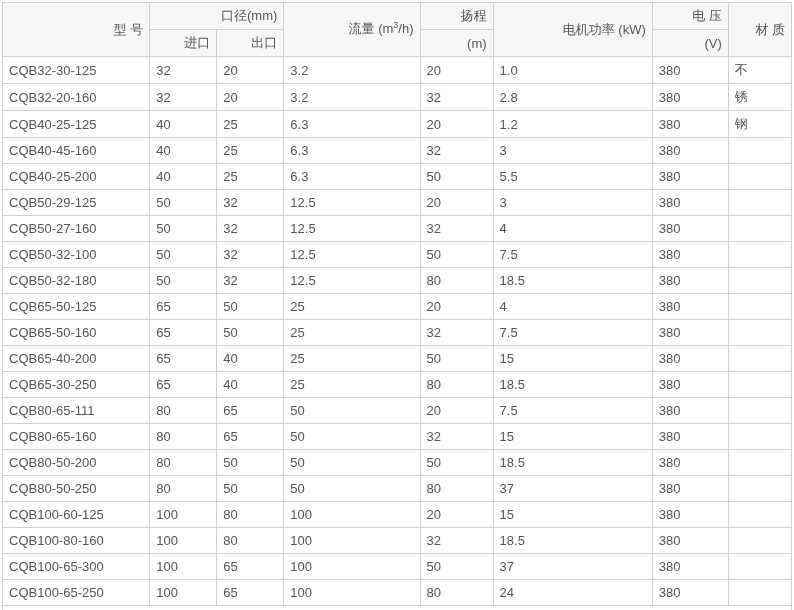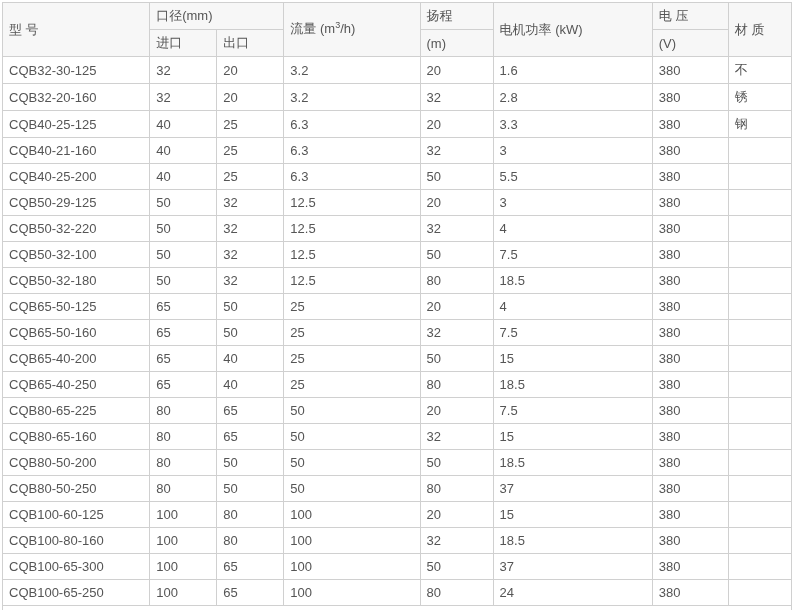--- a/index.html
+++ b/index.html
@@ -20,20 +20,21 @@
       padding: 4px 6px;
       text-align: left;
       font-weight: normal;
       height: 26px;
       overflow: hidden;
       white-space: nowrap;
     }
     th {
       background: #f7f7f7;
       color: #555;
+      text-align: right;
     }
     .col-model { width: 147px; }
     .col-inlet { width: 67px; }
     .col-outlet { width: 67px; }
     .col-flow { width: 136px; }
     .col-head { width: 73px; }
     .col-power { width: 159px; }
     .col-volt { width: 76px; }
     .col-mat { width: 63px; }
     sup { font-size: 9px; vertical-align: super; }
@@ -74,46 +75,46 @@
       <th>(V)</th>
     </tr>
   </thead>
   <tbody id="tbody">
       <tr>
         <td>CQB32-30-125</td>
         <td>32</td>
         <td>20</td>
         <td>3.2</td>
         <td>20</td>
-        <td>1.6</td>
+        <td>1.0</td>
         <td>380</td>
         <td>不</td>
       </tr>
       <tr>
         <td>CQB32-20-160</td>
         <td>32</td>
         <td>20</td>
         <td>3.2</td>
         <td>32</td>
         <td>2.8</td>
         <td>380</td>
         <td>锈</td>
       </tr>
       <tr>
         <td>CQB40-25-125</td>
         <td>40</td>
         <td>25</td>
         <td>6.3</td>
         <td>20</td>
-        <td>3.3</td>
+        <td>1.2</td>
         <td>380</td>
         <td>钢</td>
       </tr>
       <tr>
-        <td>CQB40-21-160</td>
+        <td>CQB40-45-160</td>
         <td>40</td>
         <td>25</td>
         <td>6.3</td>
         <td>32</td>
         <td>3</td>
         <td>380</td>
         <td></td>
       </tr>
       <tr>
         <td>CQB40-25-200</td>
@@ -129,21 +130,21 @@
         <td>CQB50-29-125</td>
         <td>50</td>
         <td>32</td>
         <td>12.5</td>
         <td>20</td>
         <td>3</td>
         <td>380</td>
         <td></td>
       </tr>
       <tr>
-        <td>CQB50-32-220</td>
+        <td>CQB50-27-160</td>
         <td>50</td>
         <td>32</td>
         <td>12.5</td>
         <td>32</td>
         <td>4</td>
         <td>380</td>
         <td></td>
       </tr>
       <tr>
         <td>CQB50-32-100</td>
@@ -189,31 +190,31 @@
         <td>CQB65-40-200</td>
         <td>65</td>
         <td>40</td>
         <td>25</td>
         <td>50</td>
         <td>15</td>
         <td>380</td>
         <td></td>
       </tr>
       <tr>
-        <td>CQB65-40-250</td>
-        <td>65</td>
-        <td>40</td>
-        <td>25</td>
-        <td>80</td>
-        <td>18.5</td>
-        <td>380</td>
-        <td></td>
-      </tr>
-      <tr>
-        <td>CQB80-65-225</td>
+        <td>CQB65-30-250</td>
+        <td>65</td>
+        <td>40</td>
+        <td>25</td>
+        <td>80</td>
+        <td>18.5</td>
+        <td>380</td>
+        <td></td>
+      </tr>
+      <tr>
+        <td>CQB80-65-111</td>
         <td>80</td>
         <td>65</td>
         <td>50</td>
         <td>20</td>
         <td>7.5</td>
         <td>380</td>
         <td></td>
       </tr>
       <tr>
         <td>CQB80-65-160</td>

